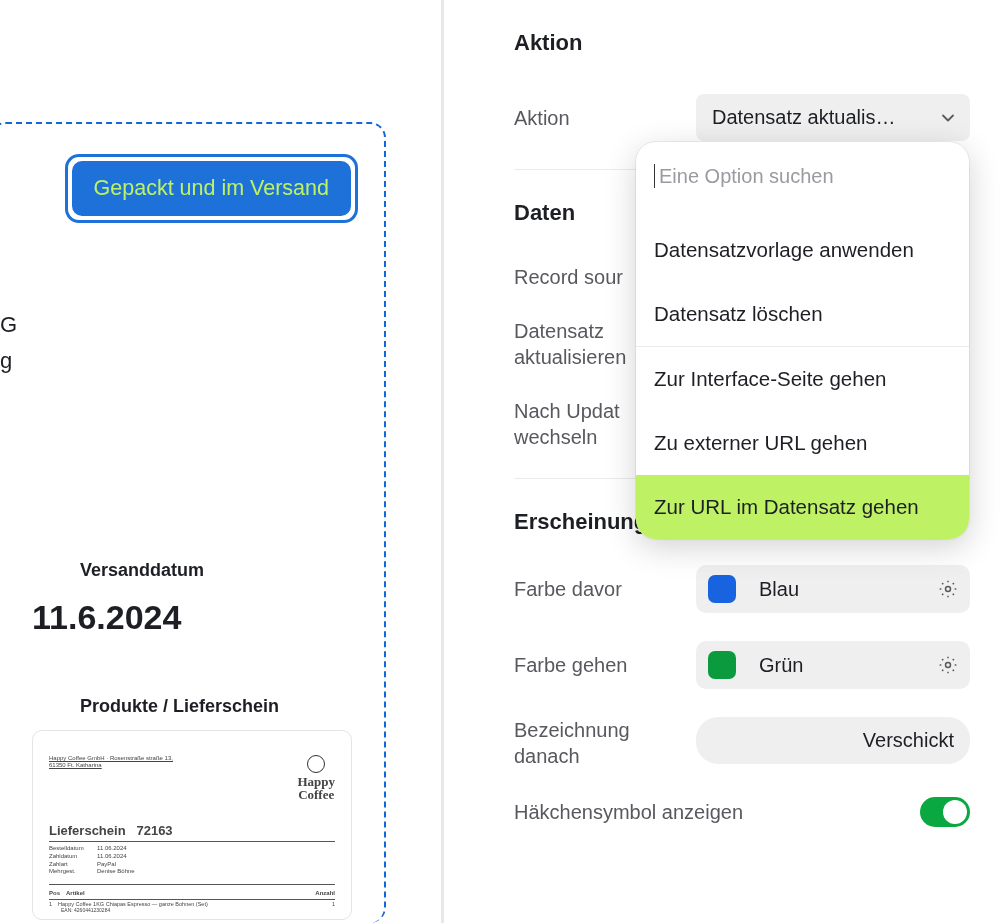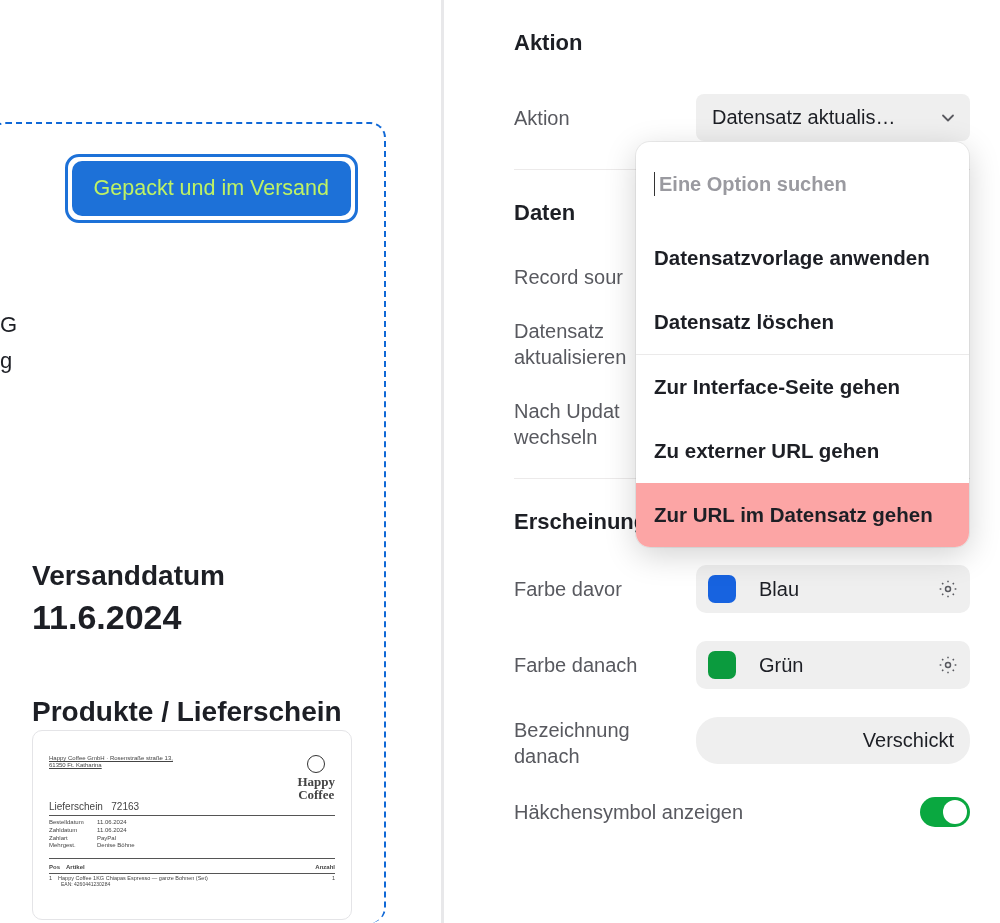--- a/index.html
+++ b/index.html
@@ -53,23 +53,24 @@
       font-family: inherit;
     }
     .left-text {
       position: absolute;
       font-size: 22px;
       color: #1d1f25;
     }
     .crop-g1 { left: 0; top: 312px; }
     .crop-g2 { left: 0; top: 348px; }
     .section-label {
-      font-size: 28px;
+      font-size: 18px;
       font-weight: 600;
       color: #1d1f25;
+      margin-left: 48px;
     }
     .date-label {
       position: absolute;
       left: 32px;
       top: 560px;
     }
     .big-date {
       position: absolute;
       left: 32px;
       top: 598px;
@@ -104,21 +105,21 @@
     .doc-addr { font-size: 6px; line-height: 1.2; max-width: 140px; text-decoration: underline;}
     .doc-logo { text-align: center; }
     .doc-logo-circle {
       width: 18px; height: 18px;
       border: 1.5px solid #333;
       border-radius: 50%;
       margin: 0 auto 2px auto;
       position: relative;
     }
     .doc-logo-text { font-family: Georgia, serif; font-weight: 700; font-size: 13px; line-height: 1; }
-    .doc-title { font-size: 10px; font-weight: 400; }
+    .doc-title { font-size: 13px; font-weight: 700; margin-top: 22px; }
     .doc-line { border: none; border-top: 1px solid #555; margin: 3px 0; }
     .doc-meta { font-size: 6px; line-height: 1.3; }
     .doc-meta-row { display: flex; }
     .doc-meta-k { width: 48px; }
     .doc-table-head { display:flex; justify-content:space-between; font-weight:600; font-size:6px; padding:2px 0;}
     .doc-table-row { display:flex; justify-content:space-between; font-size:5.5px; }
 
     .divider-v {
       position: absolute;
       left: 441px;
@@ -232,26 +233,25 @@
       background: #fff;
       border-radius: 50%;
     }
 
     .dropdown {
       position: absolute;
       left: 636px;
       top: 142px;
       width: 333px;
       background: #fff;
-      border-radius: 14px;
+      border-radius: 20px;
       box-shadow: 0 8px 32px rgba(0,0,0,0.18), 0 0 0 1px rgba(0,0,0,0.06);
       z-index: 100;
       overflow: hidden;
-      padding-top: 16px;
-      font-weight: bold;
+      padding-top: 8px;
     }
     .dd-search {
       padding: 14px 18px 14px 18px;
       font-size: 20px;
       color: #9a9aa0;
       display: flex;
       align-items: center;
     }
     .dd-caret {
       width: 1px;
@@ -260,21 +260,21 @@
       margin-right: 4px;
       animation: blink 1s step-start infinite;
     }
     @keyframes blink { 50% { opacity: 0; } }
     .dd-item {
       padding: 20px 18px;
       font-size: 20.5px;
       color: #1d1f25;
       cursor: pointer;
     }
-    .dd-item.hovered { background: #fca5a5; }
+    .dd-item.hovered { background: #bef264; }
     .dd-sep {
       border: none;
       border-top: 1px solid #ebeaea;
       margin: 0;
     }
     .dd-spacer { height: 16px; }
 
     svg { display: block; }
   </style>
 </head>
@@ -384,21 +384,21 @@
       <span class="gear-btn">
         <svg width="20" height="20" viewBox="0 0 24 24" fill="none" stroke="#58595f" stroke-width="1.8">
             <circle cx="12" cy="12" r="3"></circle>
             <path d="M12 2v2M12 20v2M4.93 4.93l1.41 1.41M17.66 17.66l1.41 1.41M2 12h2M20 12h2M4.93 19.07l1.41-1.41M17.66 6.34l1.41-1.41"></path>
           </svg>
       </span>
     </div>
   </div>
 
   <div class="field-row">
-    <div class="field-label">Farbe danach</div>
+    <div class="field-label">Farbe gehen</div>
     <div class="color-box">
       <div class="color-swatch green-sw"></div>
       <span>Grün</span>
       <span class="gear-btn">
         <svg width="20" height="20" viewBox="0 0 24 24" fill="none" stroke="#58595f" stroke-width="1.8">
             <circle cx="12" cy="12" r="3"></circle>
             <path d="M12 2v2M12 20v2M4.93 4.93l1.41 1.41M17.66 17.66l1.41 1.41M2 12h2M20 12h2M4.93 19.07l1.41-1.41M17.66 6.34l1.41-1.41"></path>
           </svg>
       </span>
     </div>

